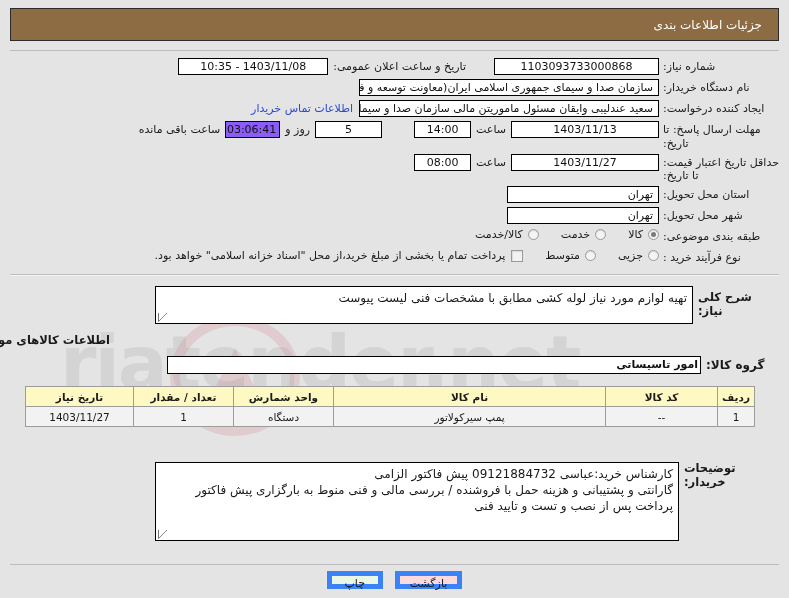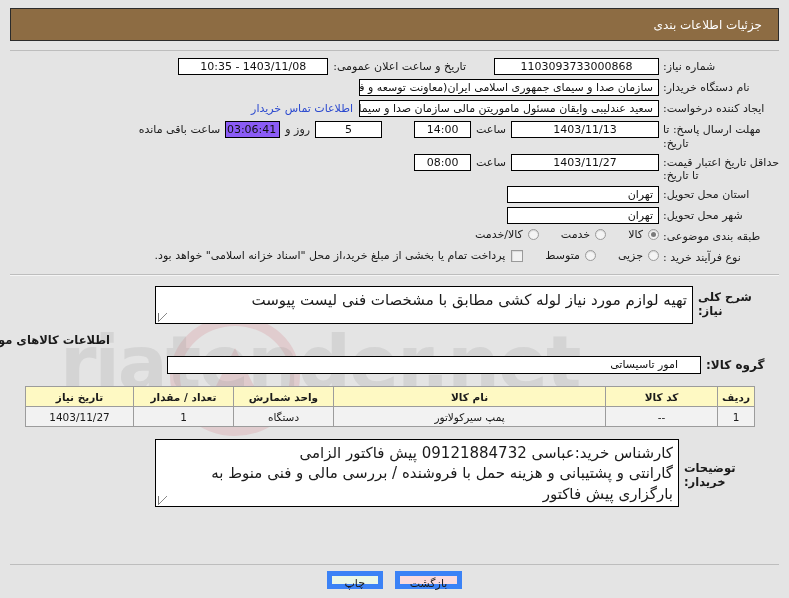--- a/index.html
+++ b/index.html
@@ -187,27 +187,27 @@
     padding-left: 5px;
     padding-top: 4px;
   }
   .textarea {
     border: 1px solid #000;
     background: #fff;
     height: 38px;
     width: 100%;
     max-width: 538px;
     padding: 3px 5px 0 5px;
-    font-size: 15px;
+    font-size: 12px;
     position: relative;
     text-align: right;
     line-height: 1.35;
     overflow: hidden;
   }
-  .textarea.tall { height: 68px; max-width: 524px; }
+  .textarea.tall { height: 79px; max-width: 524px; margin-top: 23px; }
   .resize {
     position: absolute;
     left: 2px; bottom: 1px;
     width: 9px; height: 9px;
     pointer-events: none;
   }
   .resize::before {
     content: "";
     position: absolute;
     left: 0; top: 0;
@@ -432,21 +432,21 @@
         <span class="resize">
             <i></i>
           </span>
       </div>
     </div>
 
     <div class="sectitle">اطلاعات کالاهای مورد نیاز</div>
 
     <div class="grouprow">
       <div class="grouplbl">گروه کالا:</div>
-      <div class="inp rt" style="width:534px;height:18px;line-height:16px;padding-right:22px;">امور تاسیساتی</div>
+      <div class="inp rt" style="width:534px;height:18px;line-height:16px;padding-right:2px;font-weight:bold;">امور تاسیساتی</div>
     </div>
 
     <div class="tablewrap">
       <table class="grid">
         <thead>
           <tr>
             <th style="width:34px;">ردیف</th>
             <th style="width:112px;">کد کالا</th>
             <th>نام کالا</th>
             <th style="width:100px;">واحد شمارش</th>

